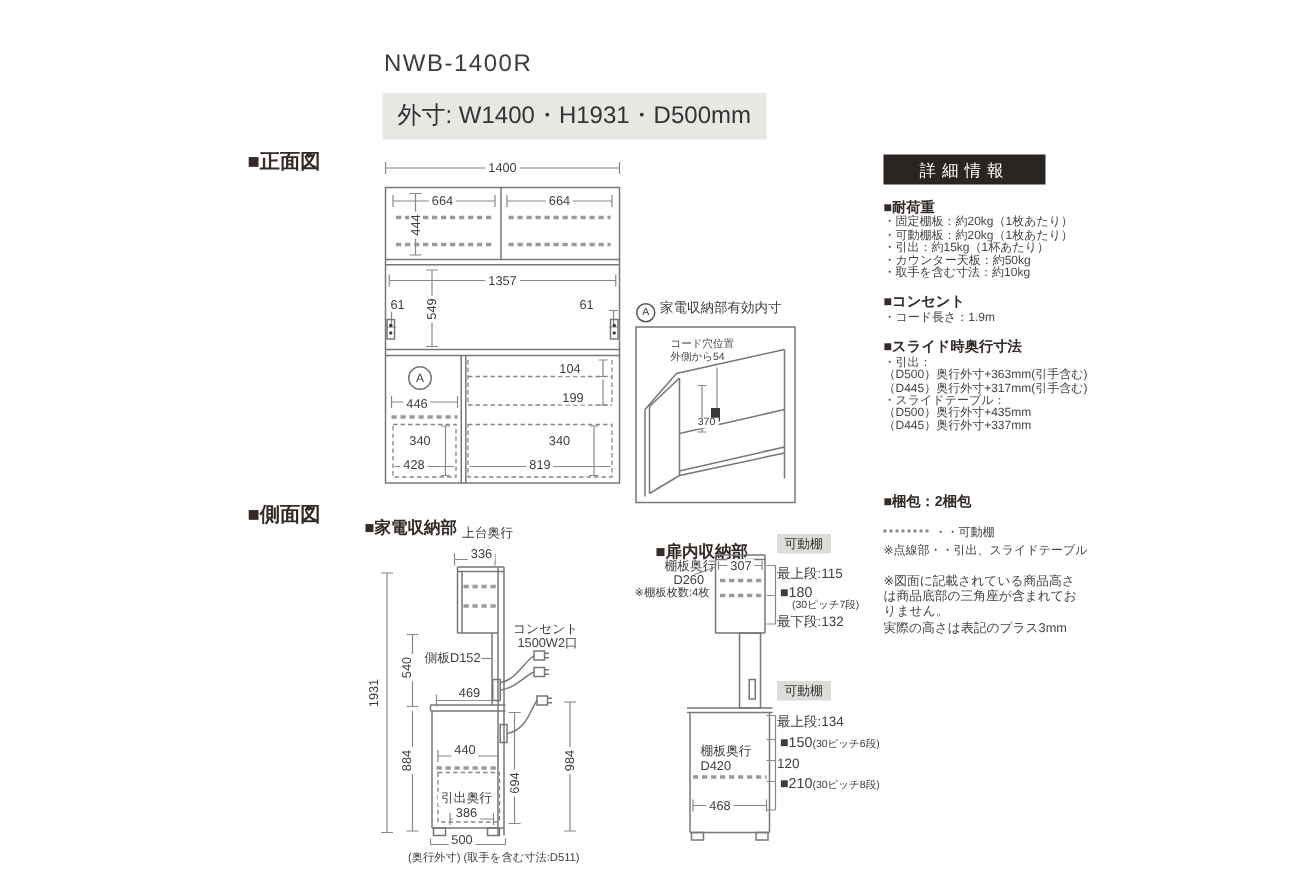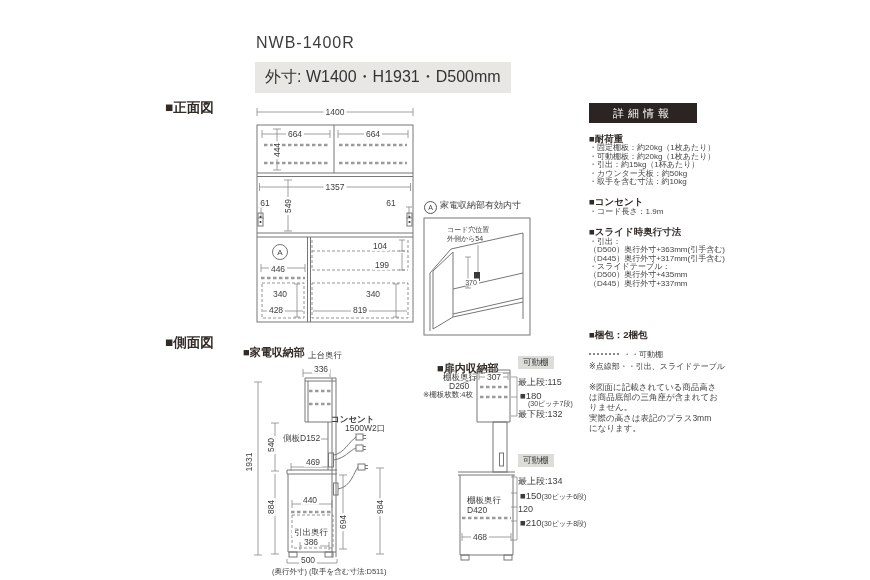--- a/index.html
+++ b/index.html
@@ -147,21 +147,21 @@
         <path d="M120,115.5 H123 M120,118.5 H123"></path>
     </g>
   </svg>
   <div>
     <span class="lbl" style="left:308px;top:351px;">上台奥行</span>
     <span class="lbl c" style="left:321px;top:369px;">336</span>
     <span class="lbl v" style="left:249px;top:462px;">1931</span>
     <span class="lbl v" style="left:271px;top:445px;">540</span>
     <span class="lbl v" style="left:271px;top:507px;">884</span>
     <span class="lbl" style="left:283px;top:434px;">側板D152</span>
-    <span class="lbl" style="left:331px;top:415px;font-weight:bold;">コンセント</span>
+    <span class="lbl" style="left:342px;top:415px;">コンセント</span>
     <span class="lbl" style="left:345px;top:424px;">1500W2口</span>
     <span class="lbl c" style="left:313px;top:462px;">469</span>
     <span class="lbl c" style="left:310px;top:500px;">440</span>
     <span class="lbl c" style="left:311px;top:532px;">引出奥行</span>
     <span class="lbl c" style="left:311px;top:542px;">386</span>
     <span class="lbl v" style="left:343px;top:522px;">694</span>
     <span class="lbl v" style="left:380px;top:507px;">984</span>
     <span class="lbl c" style="left:308px;top:560px;">500</span>
     <span class="lbl sm" style="left:272px;top:568px;">(奥行外寸) (取手を含む寸法:D511)</span>
   </div>
@@ -219,17 +219,16 @@
     <div class="info-item">（D500）奥行外寸+435mm</div>
     <div class="info-item">（D445）奥行外寸+337mm</div>
     <div class="info-title gap">■梱包：2梱包</div>
     <div class="legend-row"><span class="dotline"></span><span>・・可動棚</span></div>
     <div class="legend-row" style="margin-top:2px;">※点線部・・引出、スライドテーブル</div>
     <div style="margin-top:10px;">
       <div class="note-line">※図面に記載されている商品高さ</div>
       <div class="note-line">は商品底部の三角座が含まれてお</div>
       <div class="note-line">りません。</div>
       <div class="note-line">実際の高さは表記のプラス3mm</div>
-      <div class="note-line">になります。</div>
     </div>
   </div>
 
 </div>
 
 </body></html>

